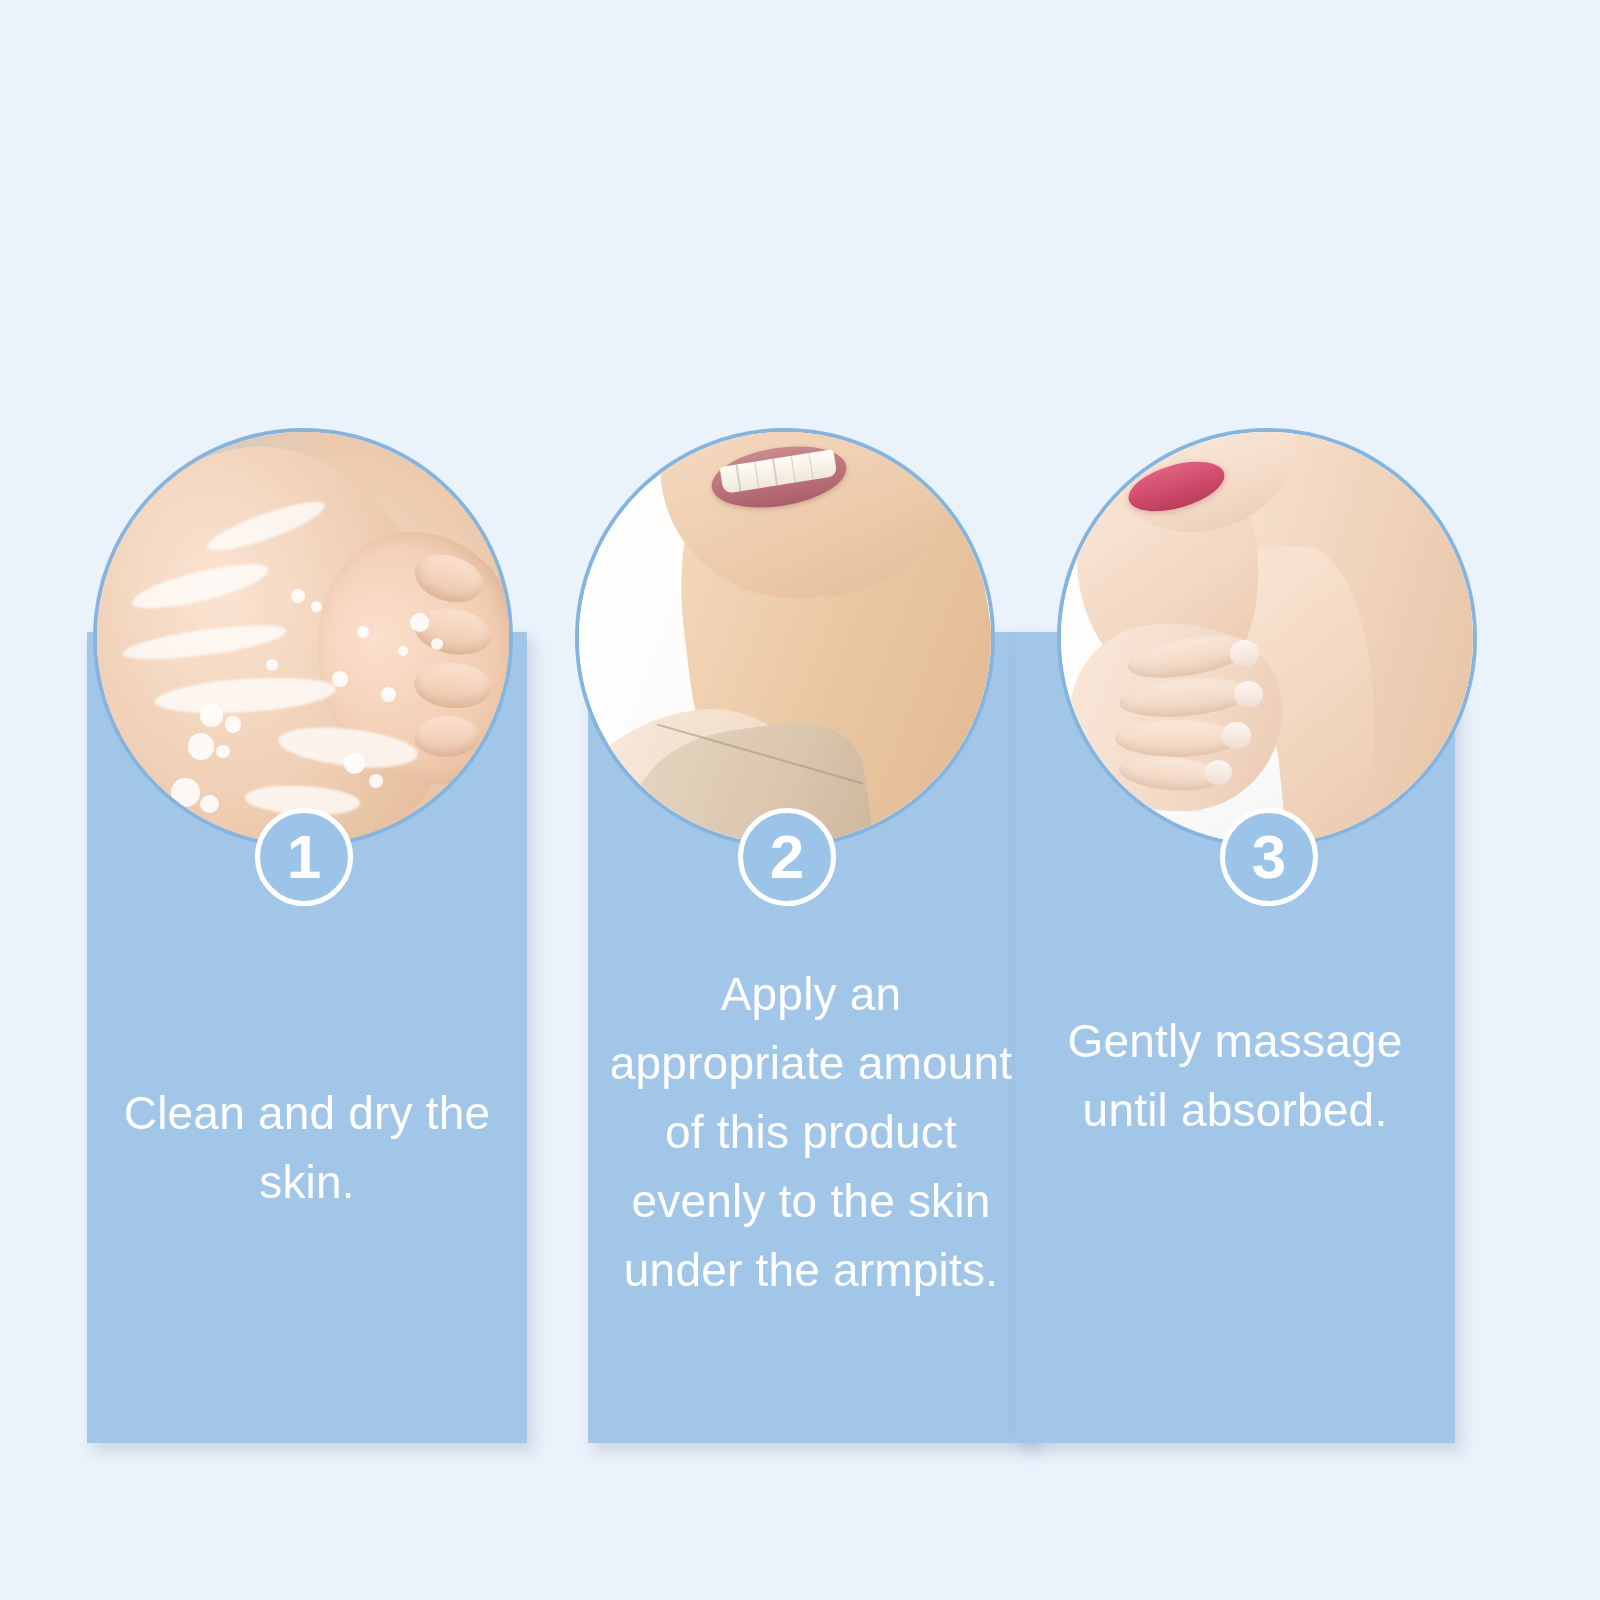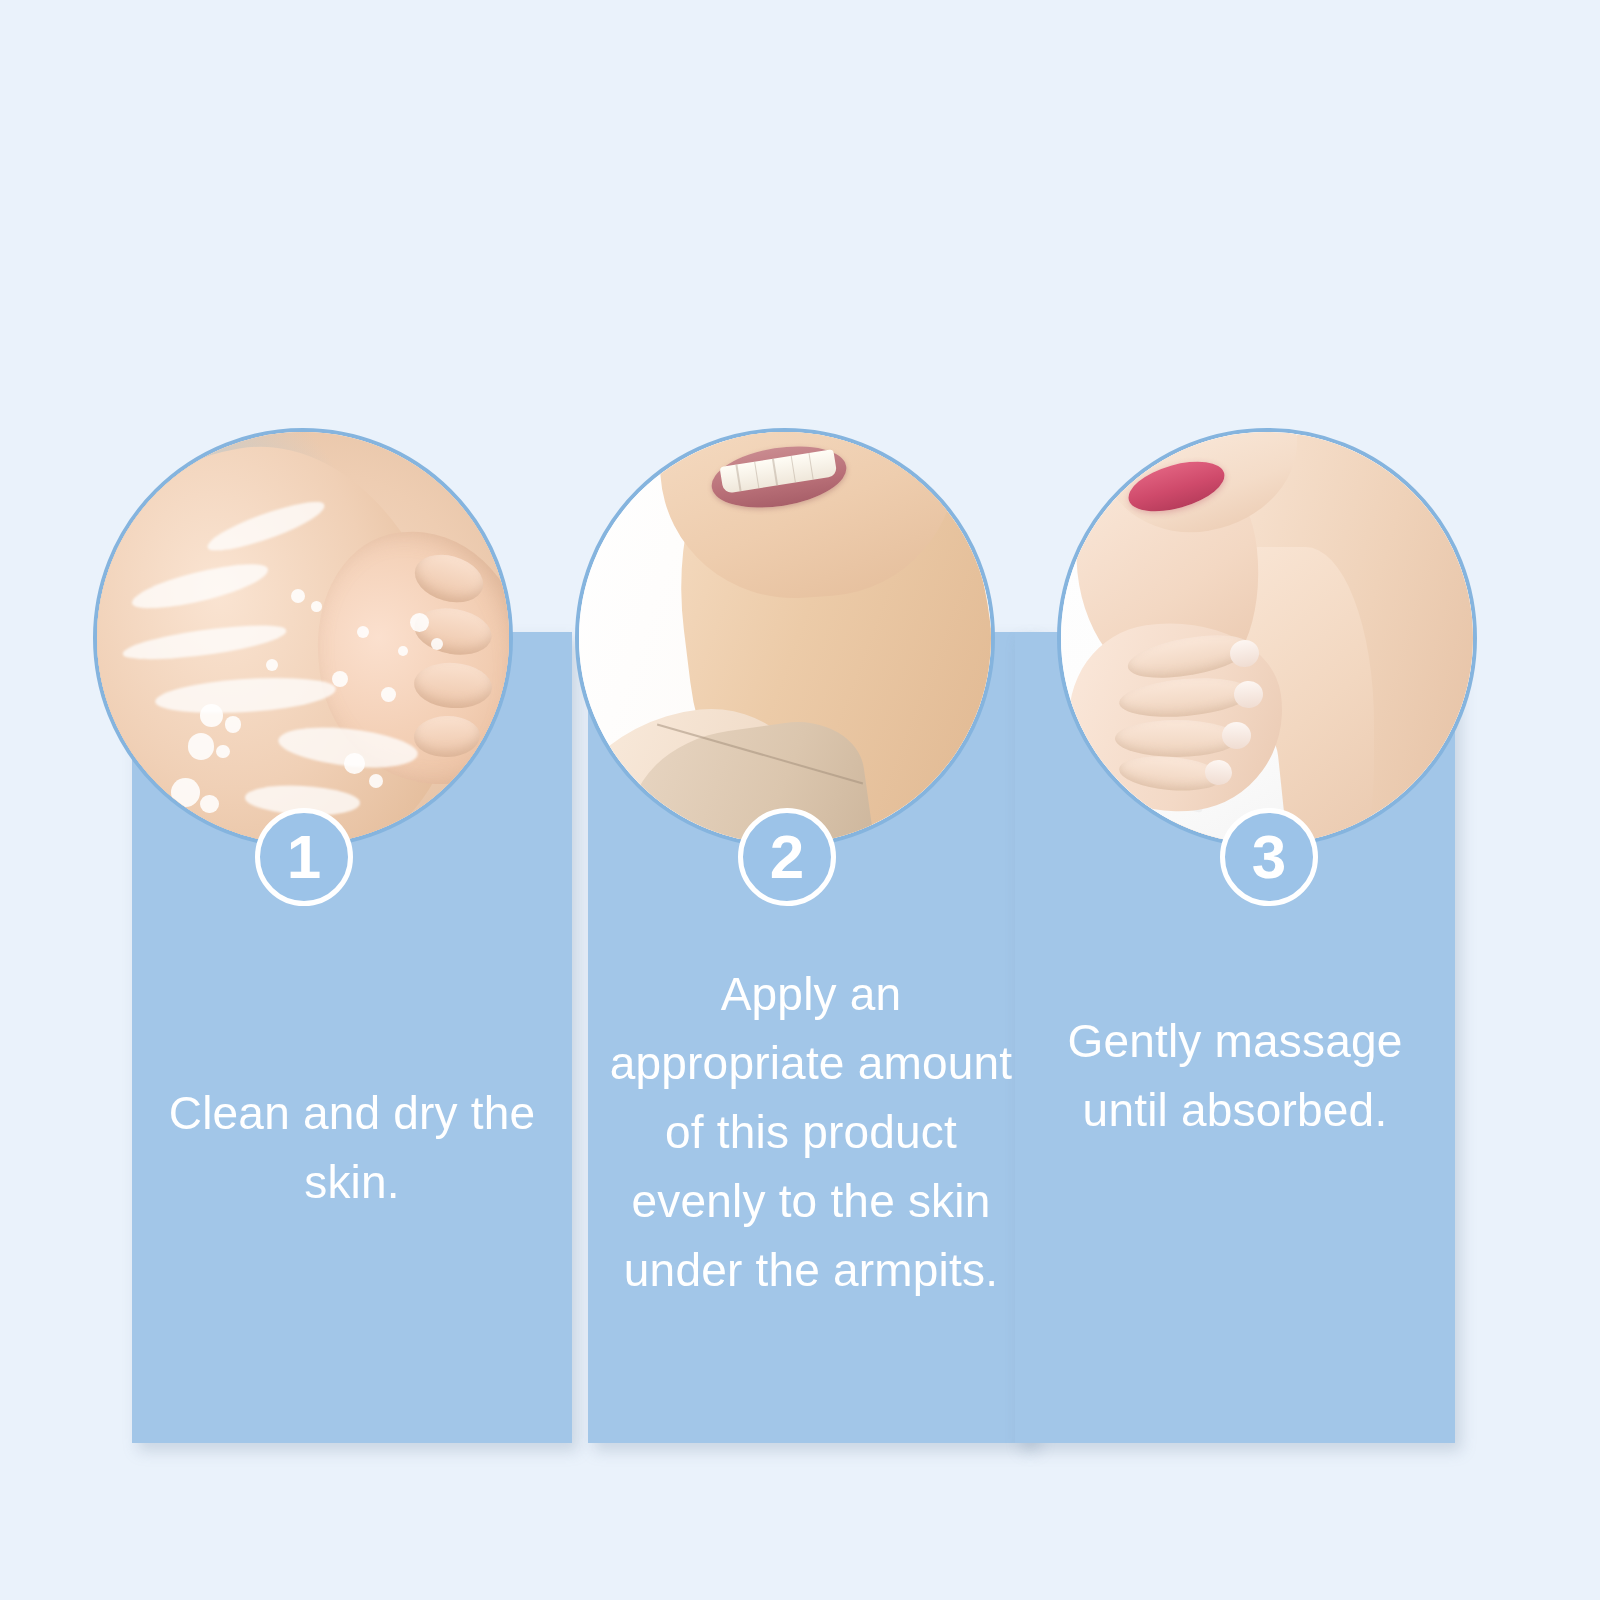--- a/index.html
+++ b/index.html
@@ -41,21 +41,21 @@
   
   .cards{
     position:absolute;
     left:0; top:0; width:1600px; height:1600px;
   }
   .card{
     position:absolute;
     background:#a2c6e8;
     box-shadow:6px 8px 14px rgba(120,140,165,.28);
   }
-  .card-1{left:87px;  top:632px; width:440px; height:811px;margin-left:45px;}
+  .card-1{left:87px;  top:632px; width:440px; height:811px;}
   .card-2{left:574px; top:632px; width:446px; height:811px;margin-left:14px;}
   .card-3{left:1015px;top:632px; width:440px; height:811px;}
 
   
   .photo{
     position:absolute;
     border-radius:50%;
     overflow:hidden;
     border:4px solid #85b4de;
     box-sizing:border-box;

